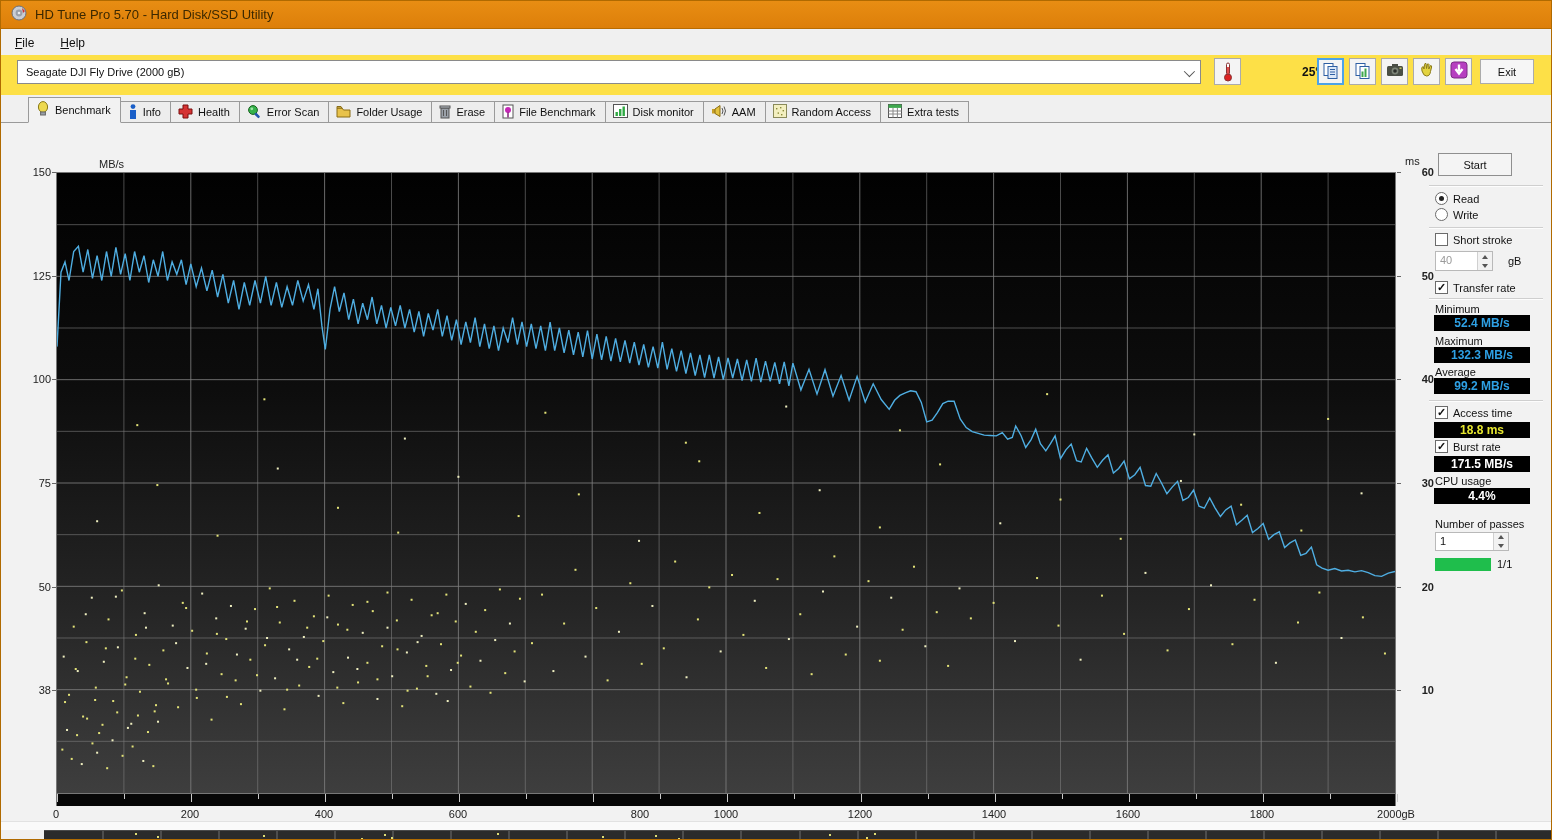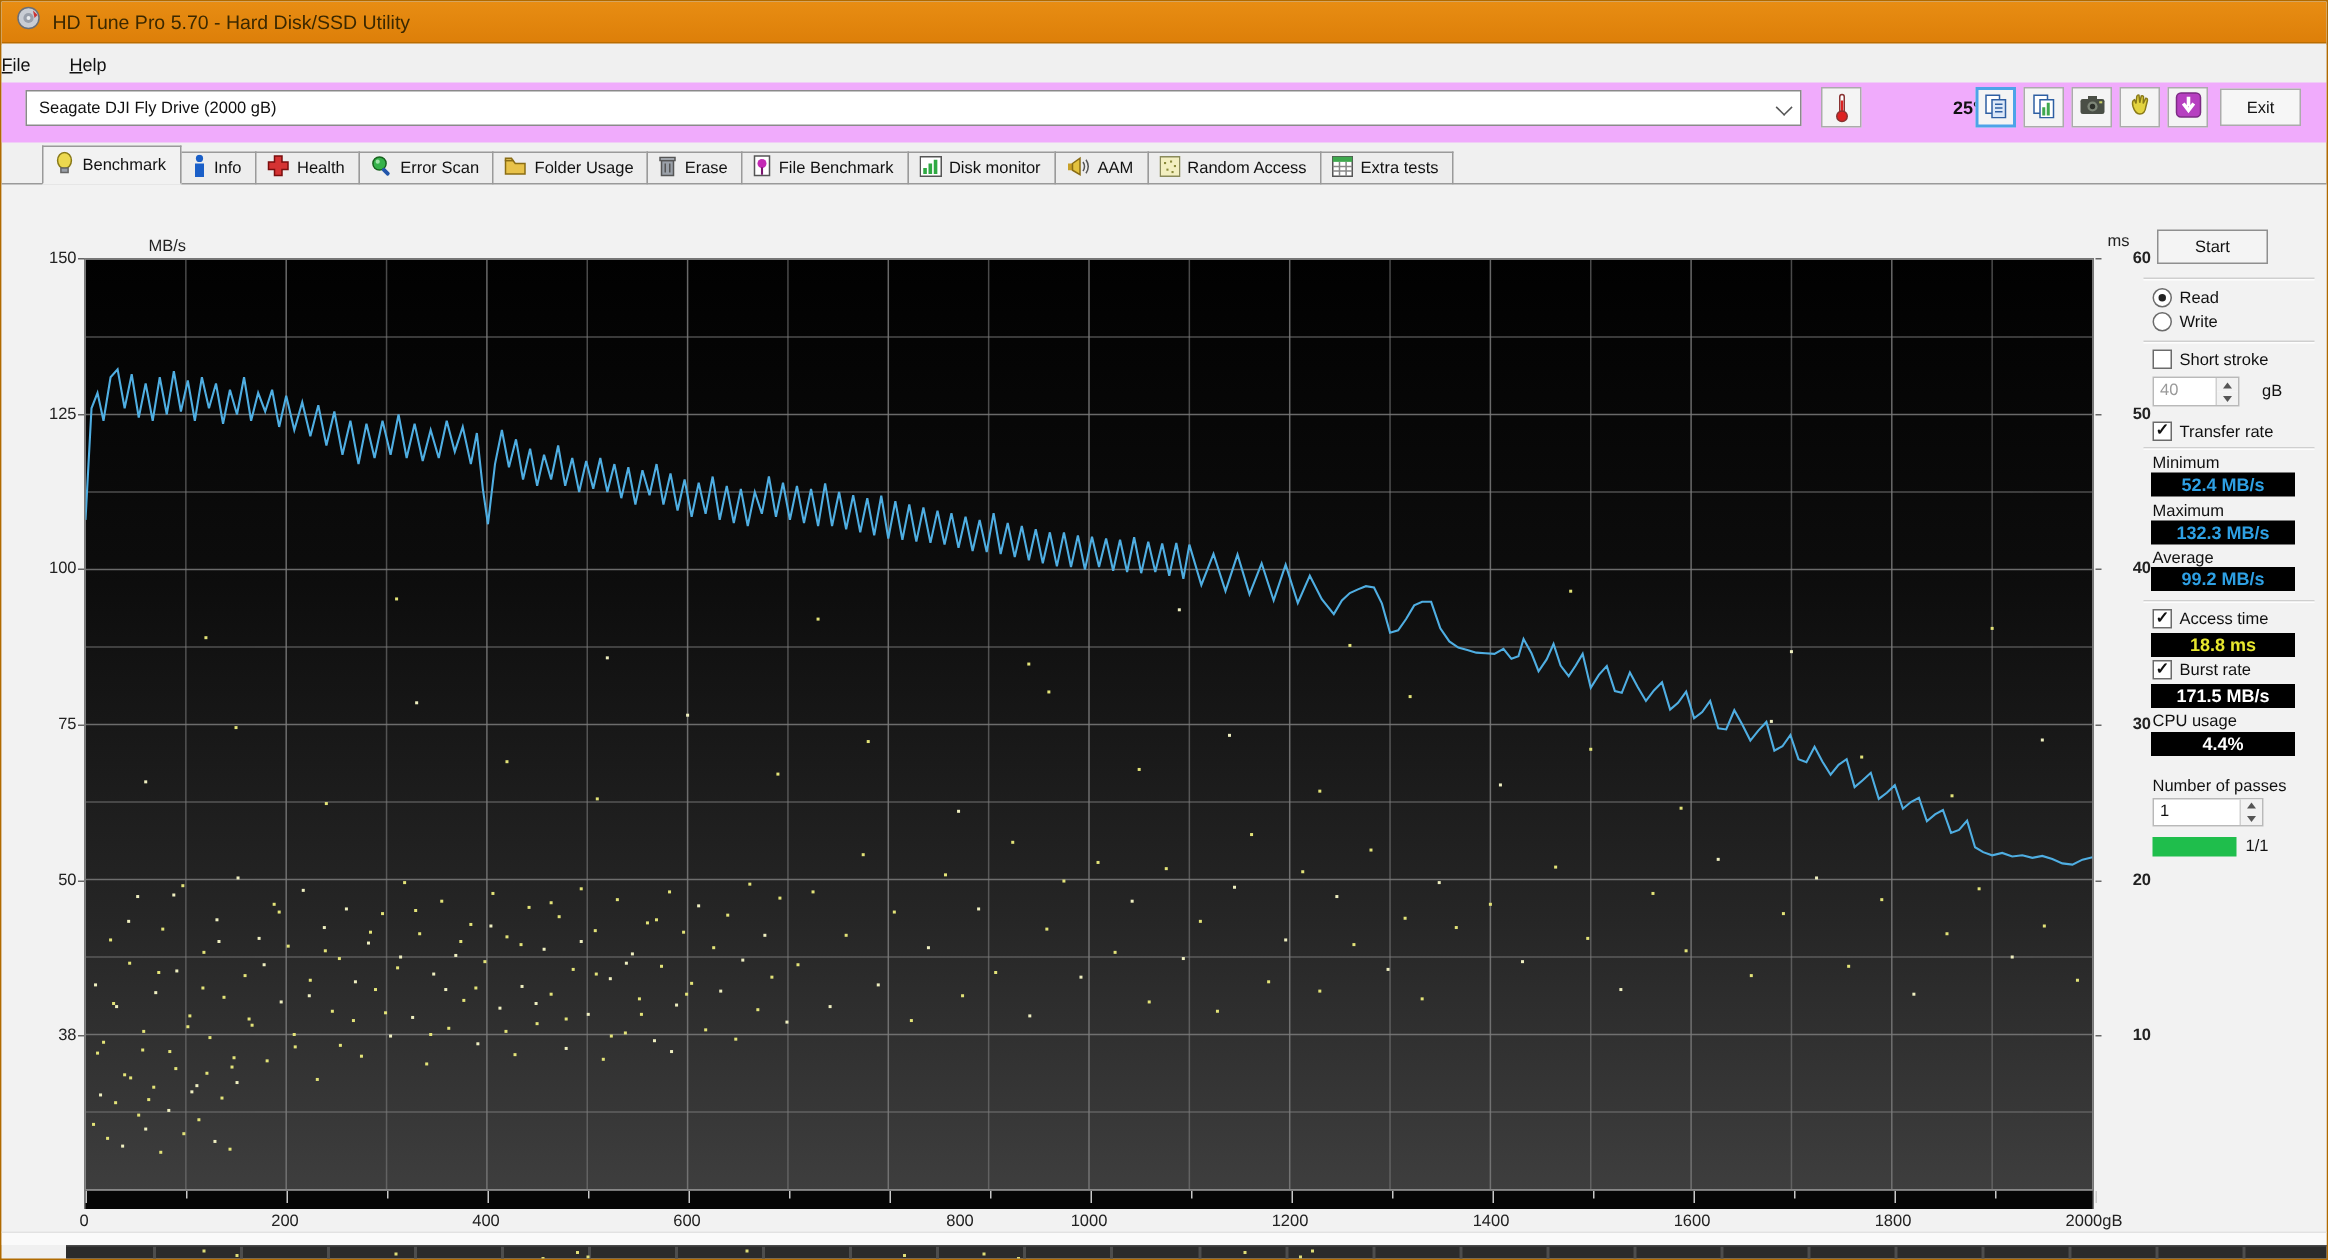--- a/index.html
+++ b/index.html
@@ -2,25 +2,25 @@
 <html><head>
 <meta charset="utf-8">
 <style>
   html,body{margin:0;padding:0;background:#cfcfcf;}
   *{box-sizing:border-box;font-family:"Liberation Sans",sans-serif;}
   .window{position:relative;width:1552px;height:840px;background:#F0F0F0;overflow:hidden;border:1px solid #B06A00;}
   
   .titlebar{position:absolute;left:0;top:0;width:100%;height:28px;background:linear-gradient(180deg,#E88D13 0%,#DD7F09 100%);display:flex;align-items:center;padding-left:10px;border-bottom:1px solid #B96C00;}
   .titlebar .title-text{color:#3B2800;font-size:13px;margin-left:8px;}
   
-  .menubar{position:absolute;left:0;top:29px;width:100%;height:25px;background:#F0F0F0;display:flex;align-items:center;padding-left:0;gap:26px;}
+  .menubar{position:absolute;left:0;top:29px;width:100%;height:25px;background:#F0F0F0;display:flex;align-items:center;padding-left:14px;gap:26px;}
   .menu-item{display:inline-block;font-size:12px;color:#111;cursor:default;}
   .menu-item::first-letter{text-decoration:underline;}
   
-  .toolbar{position:absolute;left:0;top:54px;width:100%;height:40px;background:#f0abfc;}
+  .toolbar{position:absolute;left:0;top:54px;width:100%;height:40px;background:#fde047;}
   .combo{position:absolute;left:16px;top:5px;width:1184px;height:24px;background:#fff;border:1px solid #8A8A8A;font-size:11px;color:#111;display:flex;align-items:center;padding:0 8px;}
   .combo .combo-arrow{position:absolute;right:8px;top:8px;width:8px;height:8px;border-right:1.5px solid #555;border-bottom:1.5px solid #555;transform:rotate(45deg) translateY(-2px);}
   .tool-btn{position:absolute;top:3px;width:27px;height:27px;background:#F4F4F4;border:1px solid #ABABAB;display:flex;align-items:center;justify-content:center;padding:0;}
   .tool-btn.focused{border:2px solid #4DA3E8;}
   .temp-text{position:absolute;left:1301px;top:10px;font-size:12px;font-weight:bold;color:#111;}
   .exit-btn{position:absolute;left:1479px;top:4px;width:54px;height:25px;background:#F6F6F6;border:1px solid #ABABAB;font-size:11px;color:#111;}
   
   .tabbar{position:absolute;left:0;top:96px;width:100%;height:26px;}
   .tabbar .tabs{position:absolute;left:27px;bottom:0;display:flex;align-items:flex-end;}
   .tab{display:flex;align-items:center;gap:5px;font-size:11px;color:#111;background:#EDEDED;border:1px solid #9A9A9A;border-bottom:none;padding:3px 9px 4px 7px;height:22px;position:relative;}

